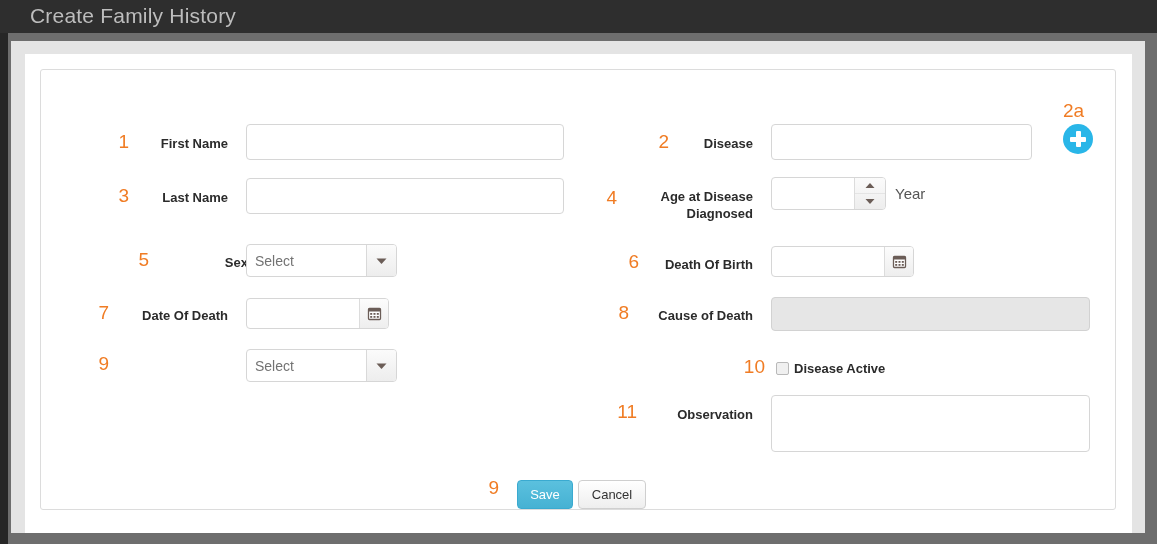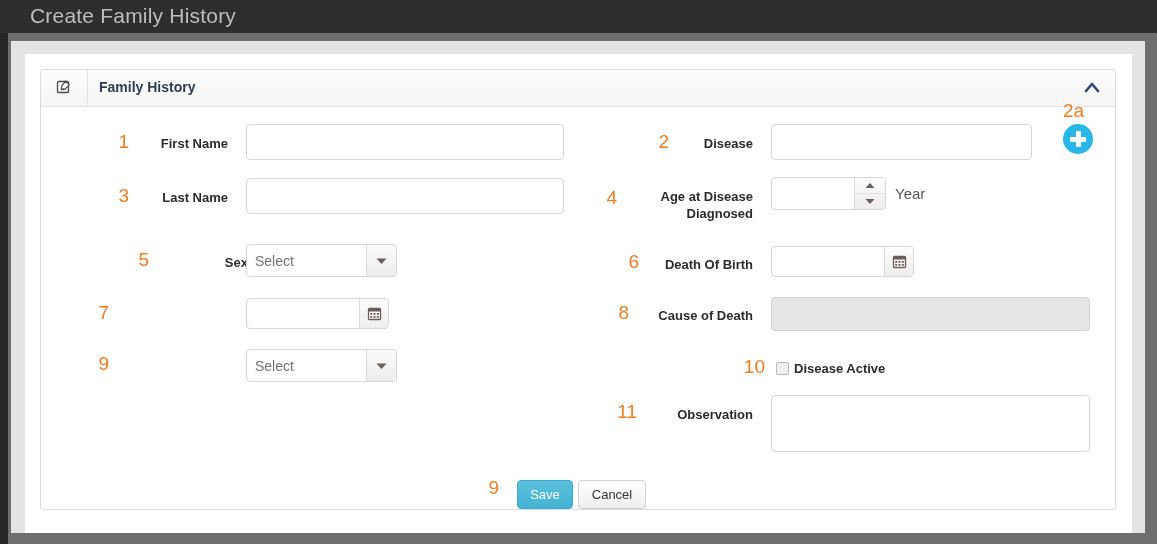--- a/index.html
+++ b/index.html
@@ -248,37 +248,20 @@
   <div class="title">Create Family History</div>
 </div>
 
 <div id="grayframe"></div>
 <div id="leftstrip"></div>
 <div id="pagebg"></div>
 <div id="card"></div>
 
 <div id="panel">
 
-  <div id="panel-head">
-    <div id="panel-icon-cell">
-      <span>
-        <svg width="17" height="17" viewBox="0 0 17 17">
-          <rect x="1.5" y="3.5" width="11" height="11" fill="none" stroke="#4a4a4a" stroke-width="1.3" rx="1"></rect>
-          <path d="M9.5 3.2 L13.2 6.9 L8.8 11.3 L5.4 11.6 L5.7 8.2 Z" fill="#ffffff" stroke="#4a4a4a" stroke-width="1.2" stroke-linejoin="round"></path>
-          <line x1="6.2" y1="10.9" x2="8.3" y2="10.6" stroke="#4a4a4a" stroke-width="1"></line>
-        </svg>
-      </span>
-    </div>
-    <div id="panel-title">Family History</div>
-    <div id="collapse-chevron">
-      <svg width="22" height="20" viewBox="0 0 22 20">
-        <polyline points="5,13 11,6 17,13" fill="none" stroke="#2e4a7d" stroke-width="2.6" stroke-linecap="round" stroke-linejoin="round"></polyline>
-      </svg>
-    </div>
-  </div>
 
   <div class="num" style="left:68px; top:62px; width:20px;">1</div>
   <div class="lbl" style="left:48px; top:65px; width:139px;">First Name</div>
   <input class="txt" style="left: 205px; top: 54px; width: 318px; height: 36px;" placeholder="">
 
   <div class="num" style="left:68px; top:116px; width:20px;">3</div>
   <div class="lbl" style="left:48px; top:119px; width:139px;">Last Name</div>
   <input class="txt" style="left: 205px; top: 108px; width: 318px; height: 36px;" placeholder="">
 
   <div class="num" style="left:88px; top:180px; width:20px;">5</div>
@@ -286,20 +269,21 @@
   <div class="sel" style="left:205px; top:174px; width:151px;">
     <div class="selval">Select</div>
     <div class="selbtn">
       <svg width="11" height="8" viewBox="0 0 11 8">
           <polygon points="0.5,1.5 10.5,1.5 5.5,7" fill="#6b5d57"></polygon>
         </svg>
     </div>
   </div>
 
   <div class="num" style="left:48px; top:233px; width:20px;">7</div>
+  <div class="lbl" style="left:28px; top:237px; width:159px;">Date Of Death</div>
   <div class="datewrap" style="left:205px; top:228px; width:143px;">
     <input class="dtin" style="">
     <div class="dtbtn">
       <svg width="15" height="15" viewBox="0 0 15 15">
         <rect x="1.5" y="2.5" width="12" height="11" fill="#ffffff" stroke="#6b5d57" stroke-width="1.3" rx="1"></rect>
         <rect x="1.5" y="2.5" width="12" height="3" fill="#6b5d57"></rect>
         <g fill="#6b5d57">
           <rect x="3.2" y="7" width="2" height="1.8"></rect>
             <rect x="6.5" y="7" width="2" height="1.8"></rect>
             <rect x="9.8" y="7" width="2" height="1.8"></rect>

